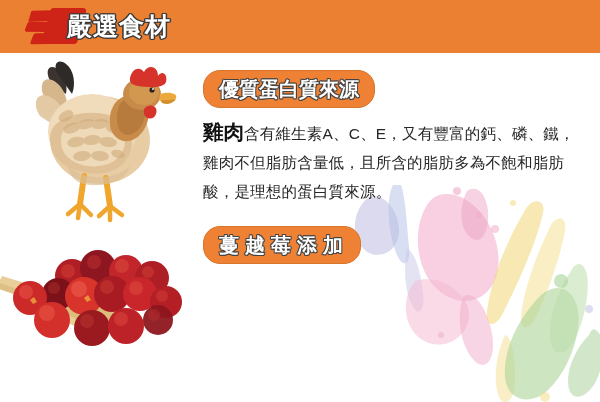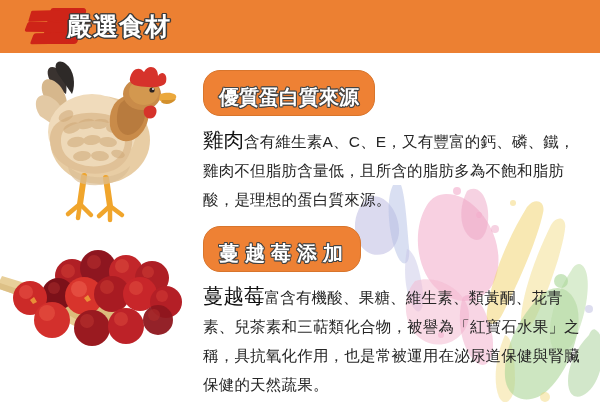--- a/index.html
+++ b/index.html
@@ -102,21 +102,21 @@
   }
   .section { position: absolute; left: 203px; }
   .section-protein { top: 17px; }
   .section-cranberry { top: 173px; }
 
   .badge {
     display: inline-block;
     background: #EE8134;
     border: 1.5px solid #D8752C;
     border-radius: 17px;
-    padding: 14px 15px 5px 15px;
+    padding: 6px 15px 5px 15px;
     color: #ffffff;
     font-size: 20px;
     line-height: 25px;
     font-weight: bold;
     white-space: nowrap;
     -webkit-text-stroke: 0.9px #3f3f3f;
     paint-order: stroke fill;
     text-shadow:
       1px 0 0 #444, -1px 0 0 #444,
       0 1px 0 #444, 0 -1px 0 #444,
@@ -130,21 +130,21 @@
     margin-top: 9px;
     width: 385px;
     font-size: 15.5px;
     line-height: 29px;
     color: #262626;
     text-align: left;
     letter-spacing: 0.2px;
   }
   .lead {
     font-size: 20.5px;
-    font-weight: normal;
+    font-weight: bold;
     letter-spacing: 0px;
     color: #111111;
   }
 </style>
 </head>
 <body>
 
 <div id="page">
 
   <div class="header-bar">
@@ -295,19 +295,16 @@
 
     <div class="section section-protein">
       <div class="badge">優質蛋白質來源</div>
       <div class="body-text">
         <span class="lead">雞肉</span><span>含有維生素A、C、E，又有豐富的鈣、磷、鐵，雞肉不但脂肪含量低，且所含的脂肪多為不飽和脂肪酸，是理想的蛋白質來源。</span>
       </div>
     </div>
 
     <div class="section section-cranberry">
       <div class="badge badge-cranberry">蔓越莓添加</div>
-      <div class="body-text">
-        <span class="lead">蔓越莓</span><span>富含有機酸、果糖、維生素、類黃酮、花青素、兒茶素和三萜類化合物，被譽為「紅寶石水果」之稱，具抗氧化作用，也是常被運用在泌尿道保健與腎臟保健的天然蔬果。</span>
-      </div>
     </div>
 
   </div>
 </div>
 
 </body></html>

